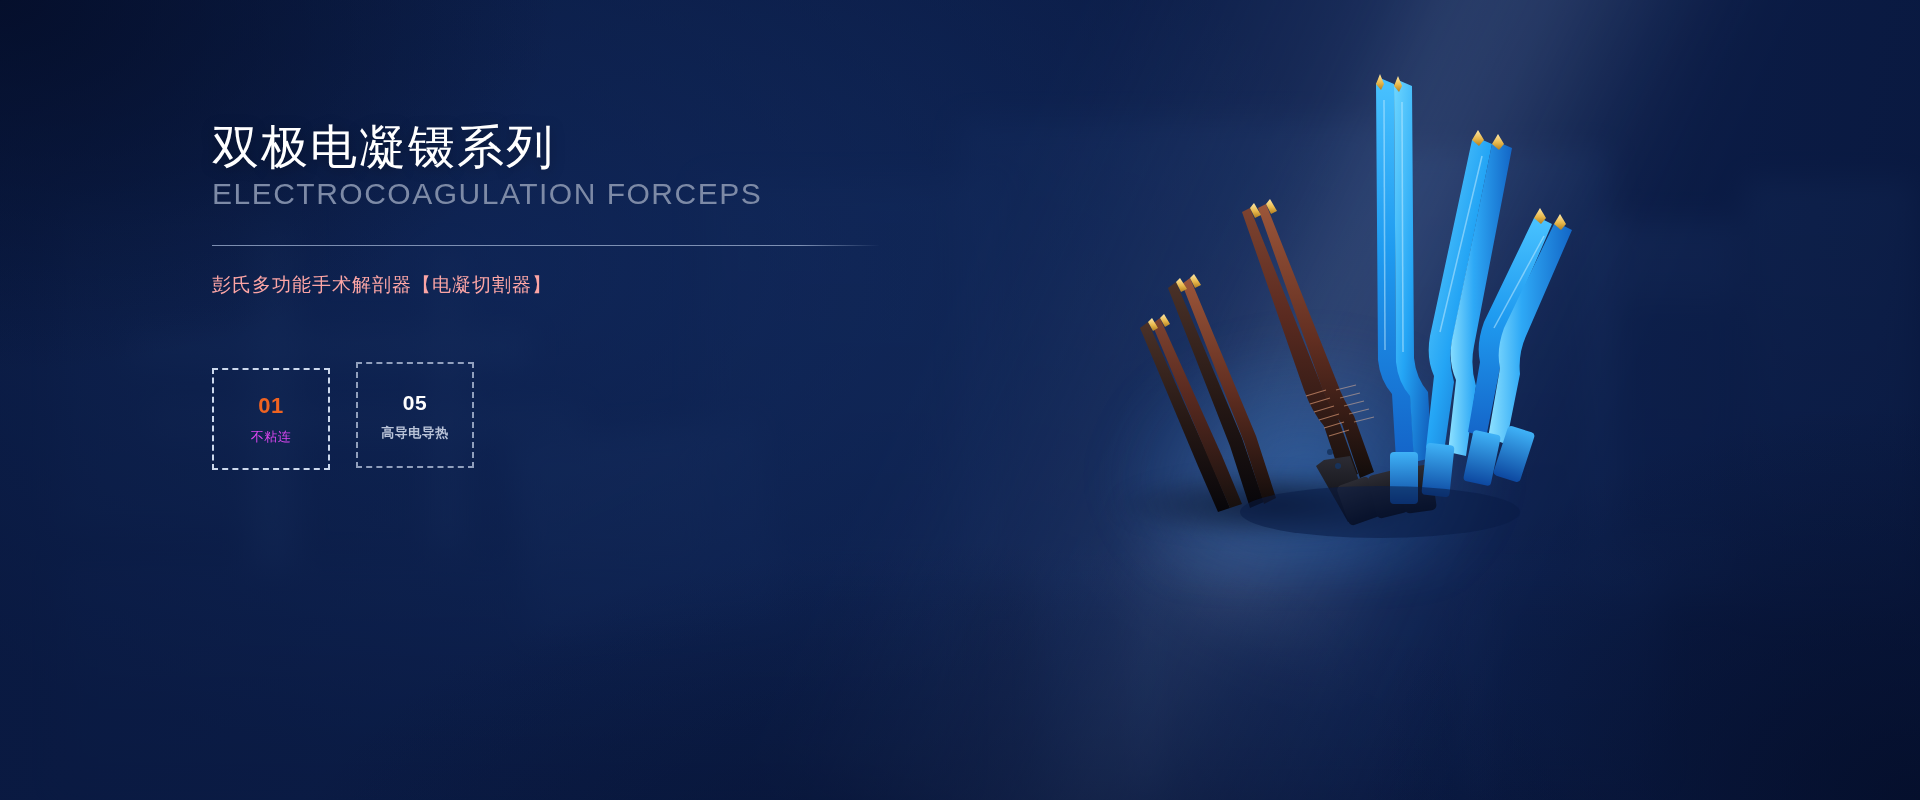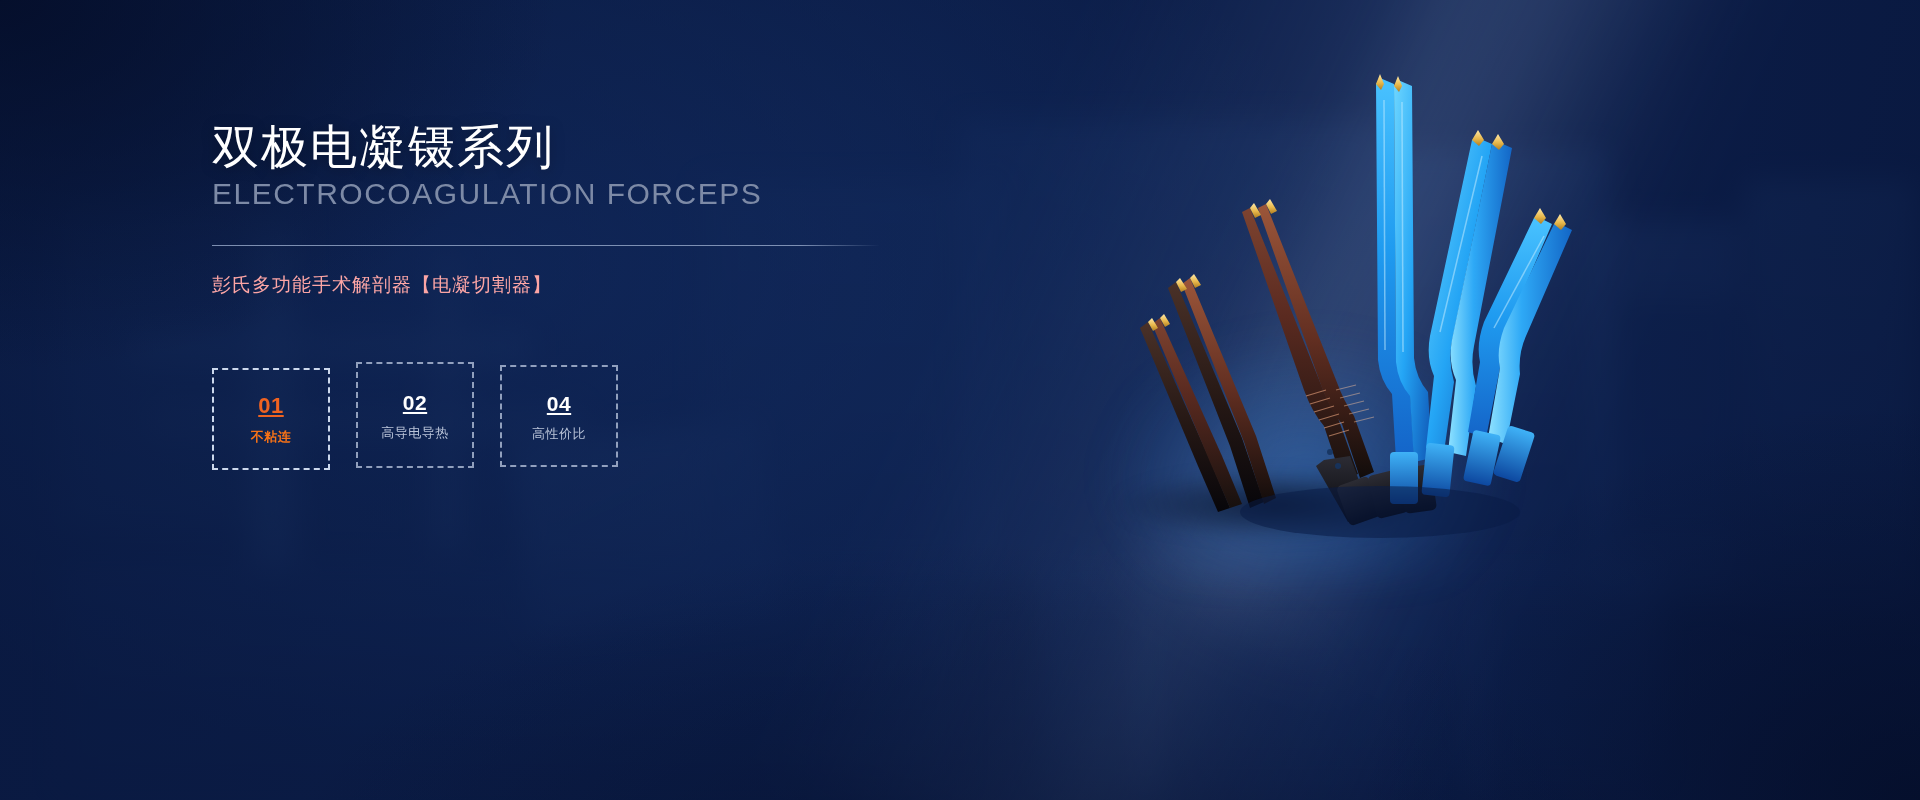--- a/index.html
+++ b/index.html
@@ -127,29 +127,28 @@
     align-items:center; justify-content:center;
   }
   .feature.active{
     border-color:rgba(215,226,245,.95);
   }
   .feature .num{
     font-size:21px; font-weight:bold;
     color:#ffffff; letter-spacing:.5px;
     line-height:1;
     margin-bottom:13px;
-    text-decoration:underline;
   }
   .feature .lbl{
     font-size:13px; color:#b9c3d8;
     letter-spacing:.5px; line-height:1;
-    font-weight:400;
+    font-weight:700;
   }
   .feature.active .num{ color:#ef6321; font-size:22px; }
-  .feature.active .lbl{ color:#f97316; font-weight:bold; }
+  .feature.active .lbl{ color:#d946ef; font-weight:normal; }
 
   
   .feature.f1{ margin-top:6px; }
   .feature.f2{ margin-top:0px;  height:106px;}
   .feature.f3{ margin-top:3px; }
   .feature.f4{ margin-top:3px; }
 
   
   .product{
     position:absolute; left:1080px; top:60px;
@@ -342,26 +341,22 @@
     <div class="subtitle">彭氏多功能手术解剖器【电凝切割器】</div>
 
     <div class="features">
 
       <div class="feature f1 active">
         <div class="num">01</div>
         <div class="lbl">不粘连</div>
       </div>
 
       <div class="feature f2">
-        <div class="num">02</div>
+        <div class="num">05</div>
         <div class="lbl">高导电导热</div>
       </div>
 
 
-      <div class="feature f4">
-        <div class="num">04</div>
-        <div class="lbl">高性价比</div>
-      </div>
 
     </div>
   </div>
 
 </div>
 
 </body></html>

